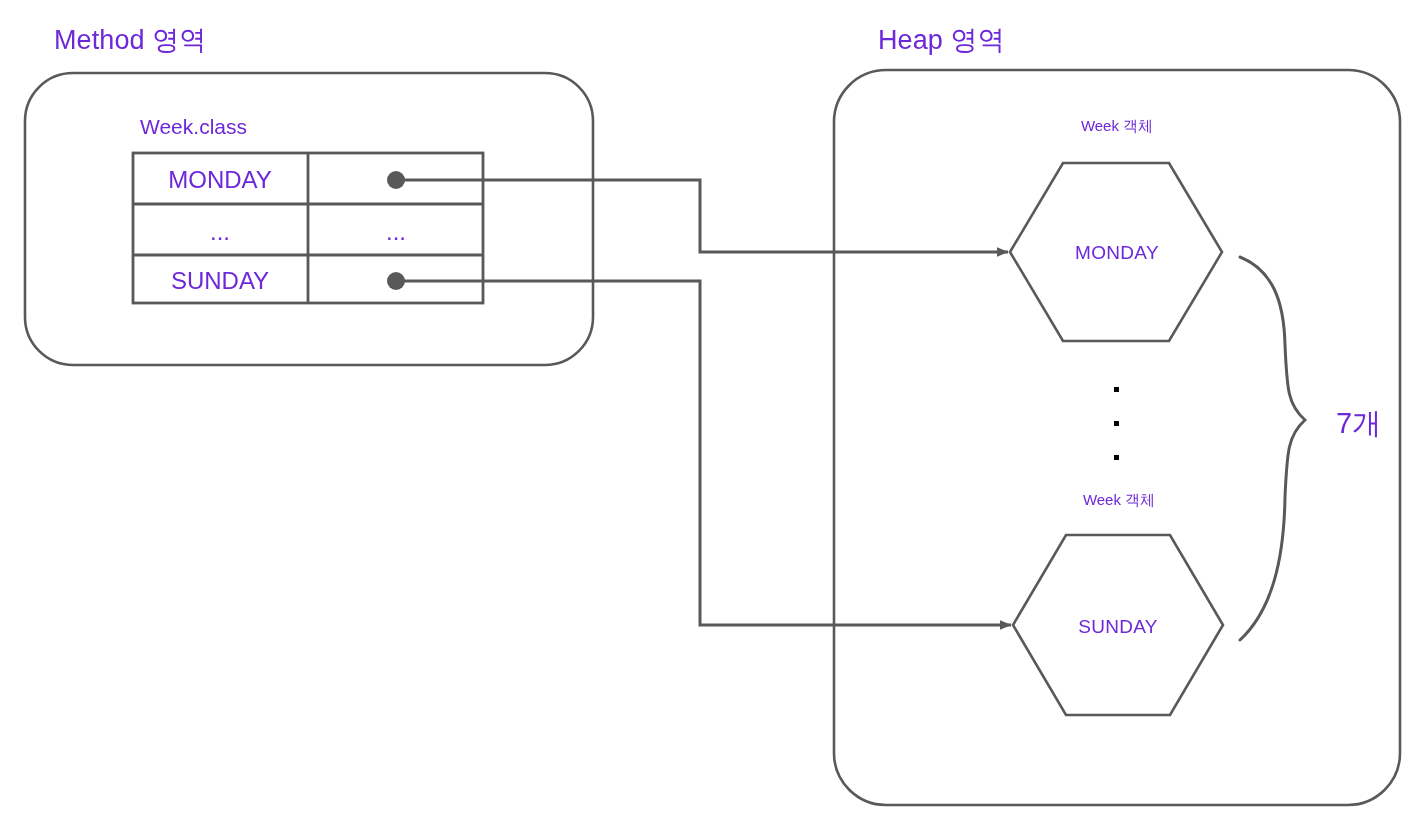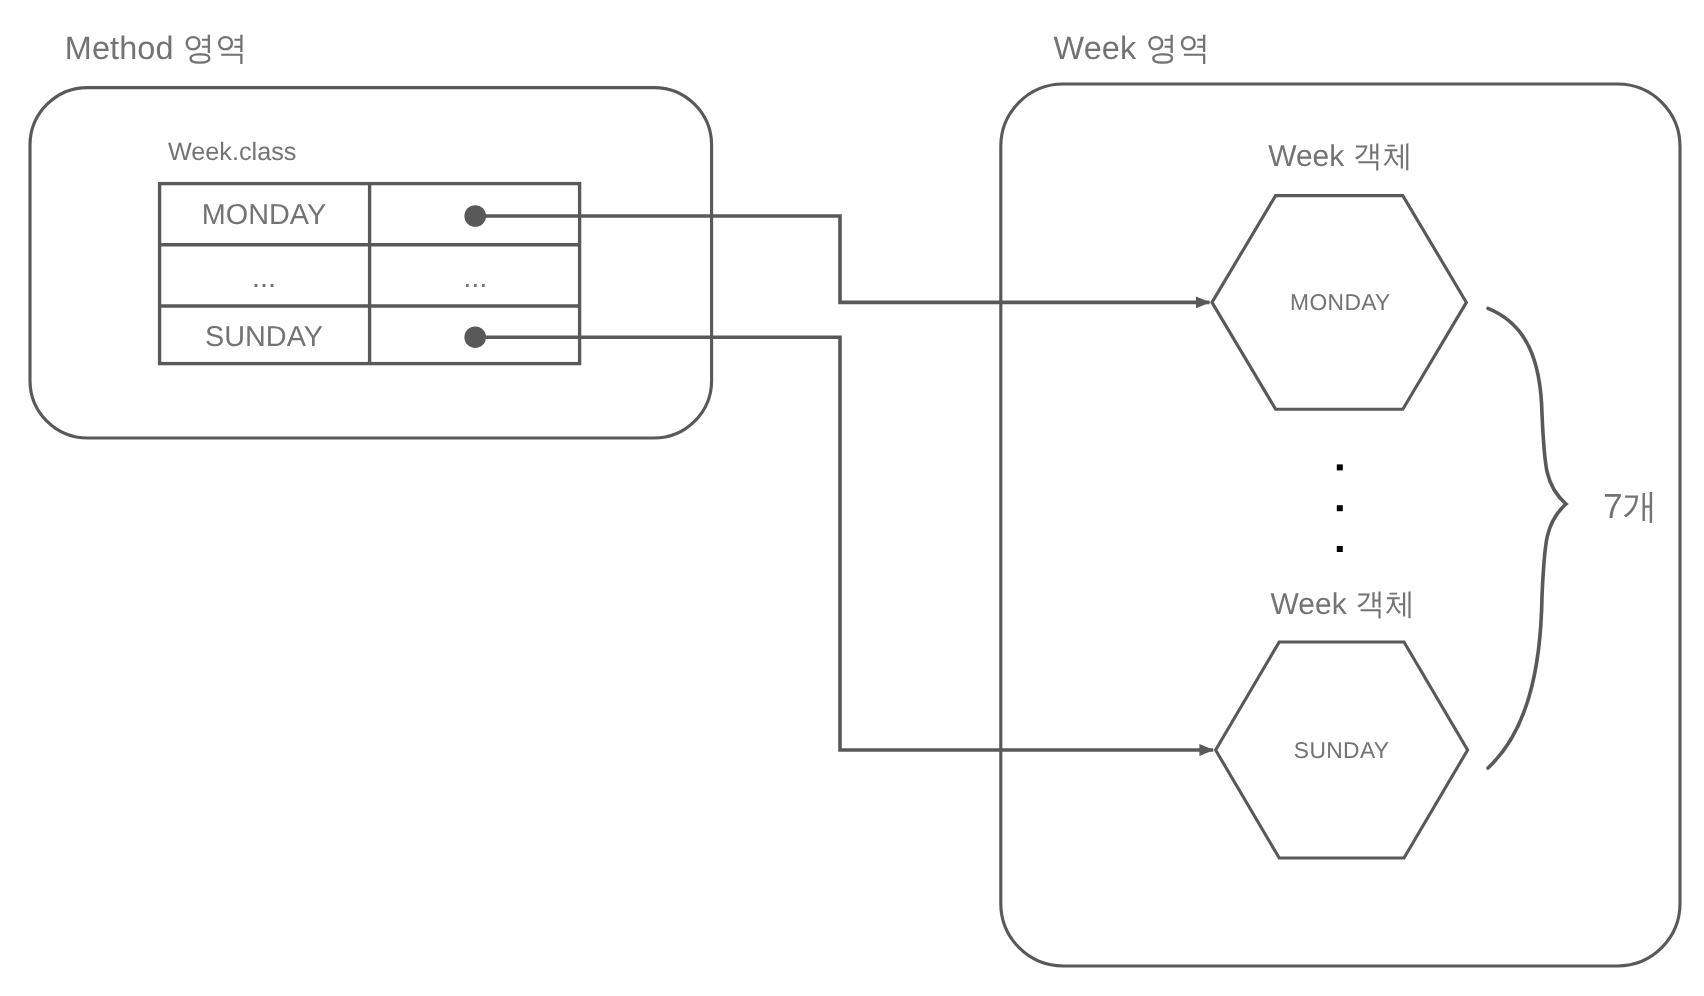--- a/index.html
+++ b/index.html
@@ -17,37 +17,37 @@
   }
   #vector-layer {
     position: absolute;
     left: 0;
     top: 0;
     width: 1420px;
     height: 830px;
   }
   .txt {
     position: absolute;
-    color: #737373;
+    color: #6d28d9;
     white-space: nowrap;
     line-height: 1;
   }
   .region-title {
     font-size: 27px;
     letter-spacing: 0.1px;
   }
   .class-title {
     font-size: 21px;
   }
   .cell-label {
     font-size: 24px;
     text-align: center;
   }
   .obj-title {
-    font-size: 25px;
+    font-size: 15px;
     text-align: center;
   }
   .hex-label {
     font-size: 19px;
     text-align: center;
     letter-spacing: 0.3px;
   }
   .count-label {
     font-size: 29px;
   }
@@ -96,21 +96,21 @@
 
     <path d="M1240,257
              C1272,270 1284,300 1285,345
              C1287,390 1288,405 1305,420
              C1288,435 1287,452 1285,497
              C1284,560 1272,610 1240,640" fill="none" stroke="#595959" stroke-width="3" stroke-linecap="round"></path>
   </svg>
 
   <div class="txt region-title" style="left:54px; top:27px;">Method 영역</div>
 
-  <div class="txt region-title" style="left:878px; top:27px;">Week 영역</div>
+  <div class="txt region-title" style="left:878px; top:27px;">Heap 영역</div>
 
   <div class="txt class-title" style="left:140px; top:116px;">Week.class</div>
 
   <div class="txt cell-label centerbox" style="left:220px; top:168px;">MONDAY</div>
 
   <div class="txt cell-label centerbox" style="left:220px; top:220px;">...</div>
 
   <div class="txt cell-label centerbox" style="left:220px; top:269px;">SUNDAY</div>
 
   <div class="txt cell-label centerbox" style="left:396px; top:220px;">...</div>

